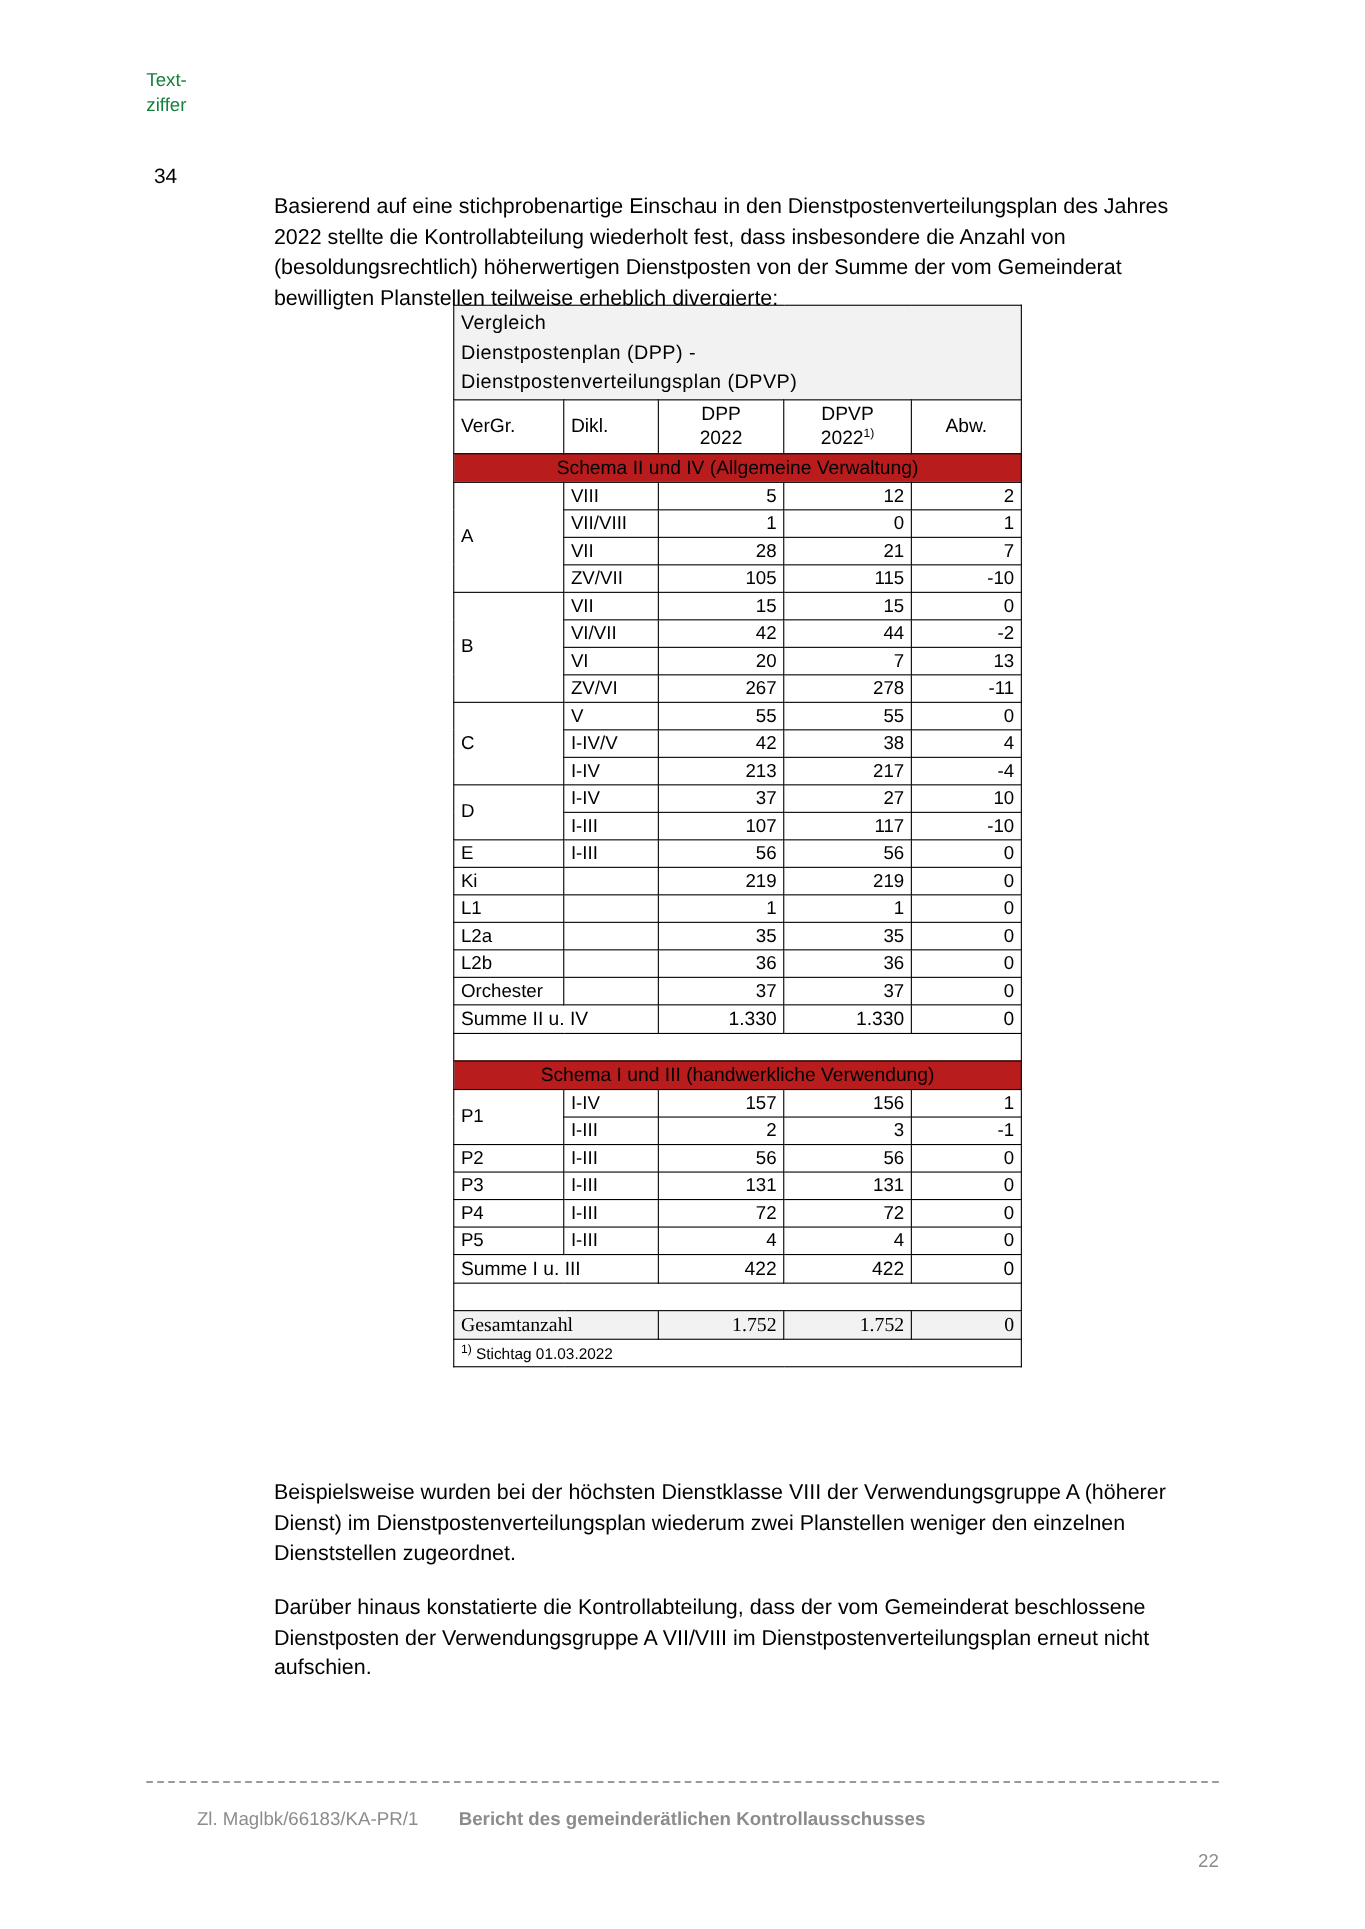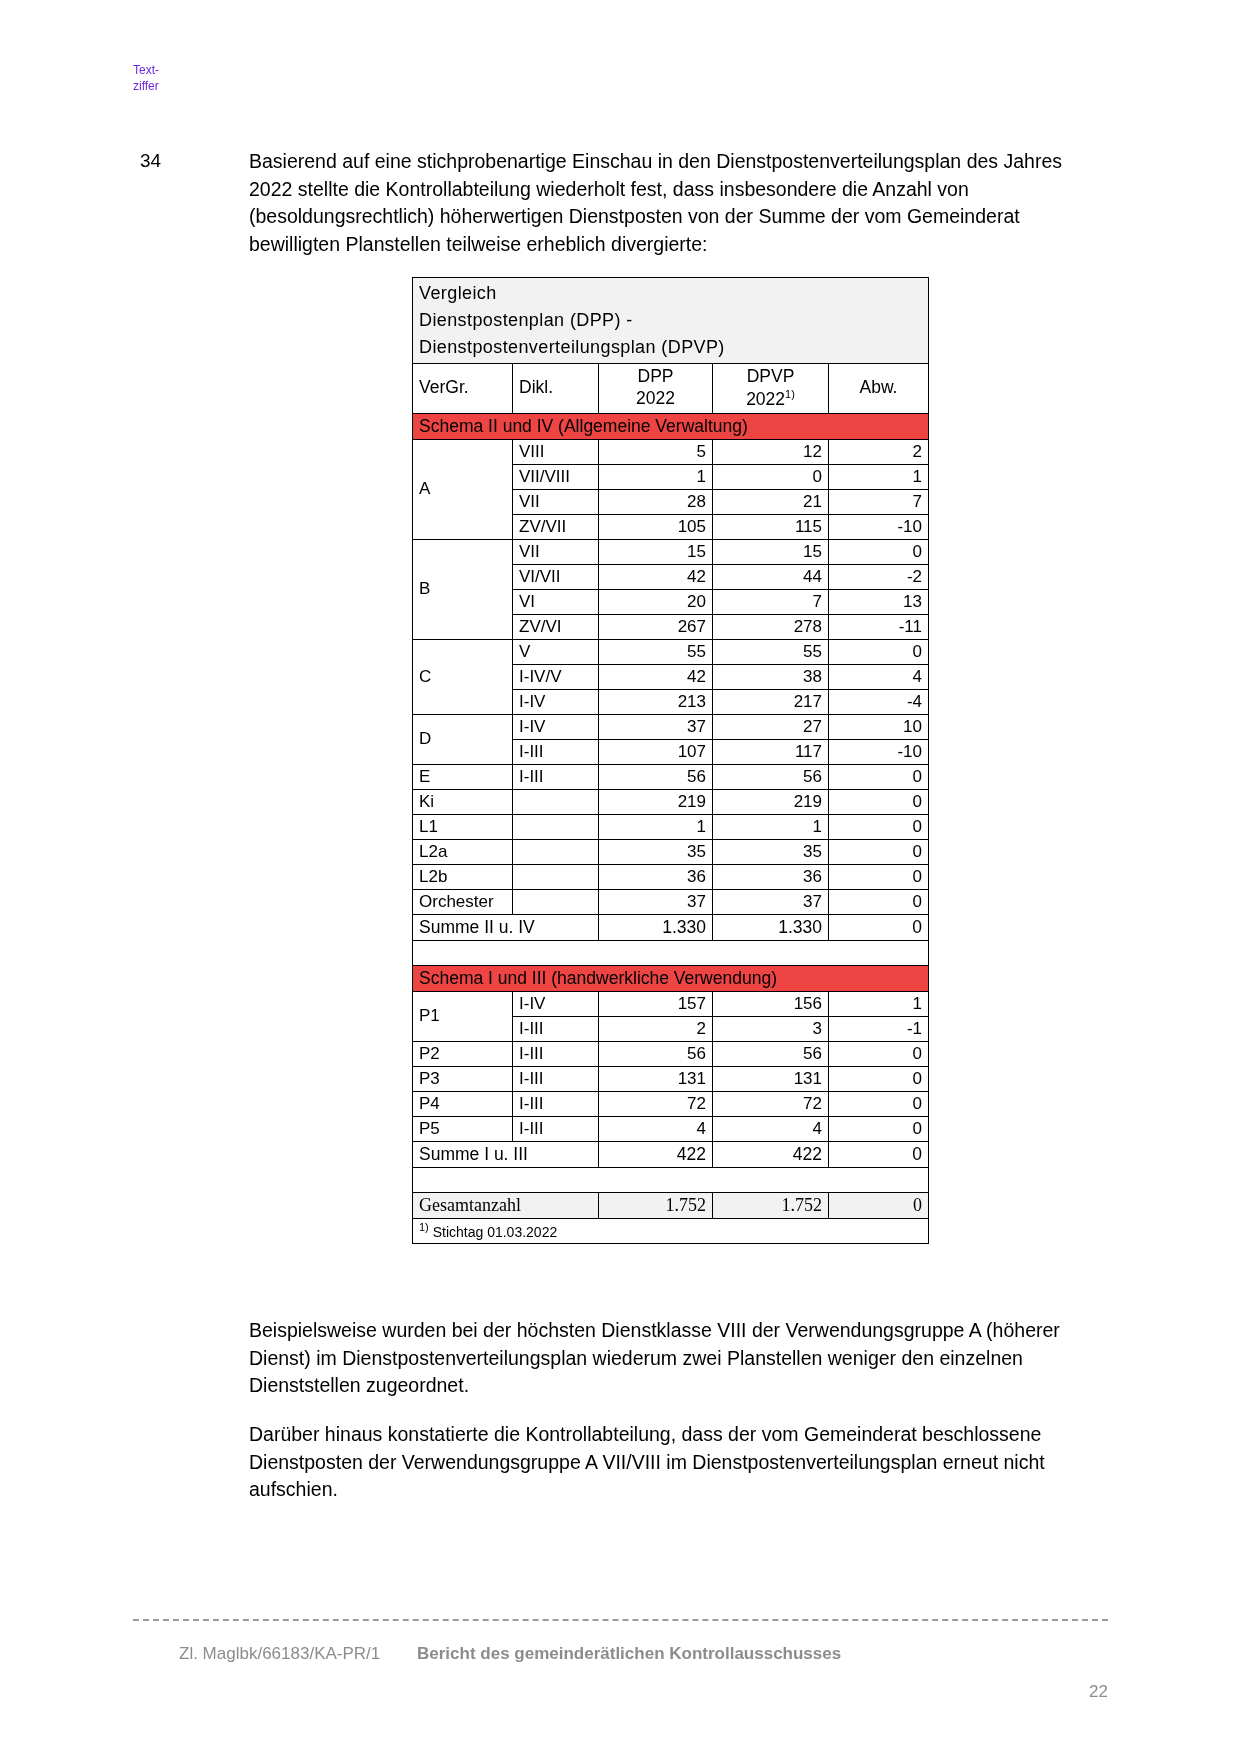--- a/index.html
+++ b/index.html
@@ -17,38 +17,39 @@
   .page {
     position: relative;
     width: 1241px;
     height: 1754px;
     box-sizing: border-box;
   }
   .margin-label {
     position: absolute;
     left: 133px;
     top: 62px;
-    font-size: 12px;
+    font-size: 17px;
     line-height: 1.35;
-    color: #6d28d9;
+    color: #15803d;
     white-space: pre-line;
   }
   .ziffer {
     position: absolute;
     left: 140px;
     top: 150px;
     font-size: 19px;
   }
   .body-text {
     position: absolute;
     left: 249px;
     width: 848px;
     font-size: 19.5px;
     line-height: 1.42;
     text-align: left;
+    margin-top: 27px;
   }
   .para-1 { top: 148px; }
   .para-2 { top: 1317px; }
   .para-3 { top: 1421px; }
 
   
   .table-wrap {
     position: absolute;
     left: 412px;
     top: 277px;
@@ -78,22 +79,22 @@
   }
   .hdr td {
     text-align: left;
     vertical-align: middle;
     font-size: 17.5px;
     line-height: 1.25;
     padding: 4px 6px;
   }
   .hdr td.c { text-align: center; }
   .sec td {
-    text-align: left;
-    background: #ef4444;
+    text-align: center;
+    background: #b91c1c;
     font-size: 17.5px;
     padding: 4px 6px;
   }
   .num { text-align: right; }
   .grp { vertical-align: middle; }
   .sum td { font-size: 17.5px; }
   .total td {
     background: #f2f2f2;
     font-size: 18px;
     padding: 5px 6px;

